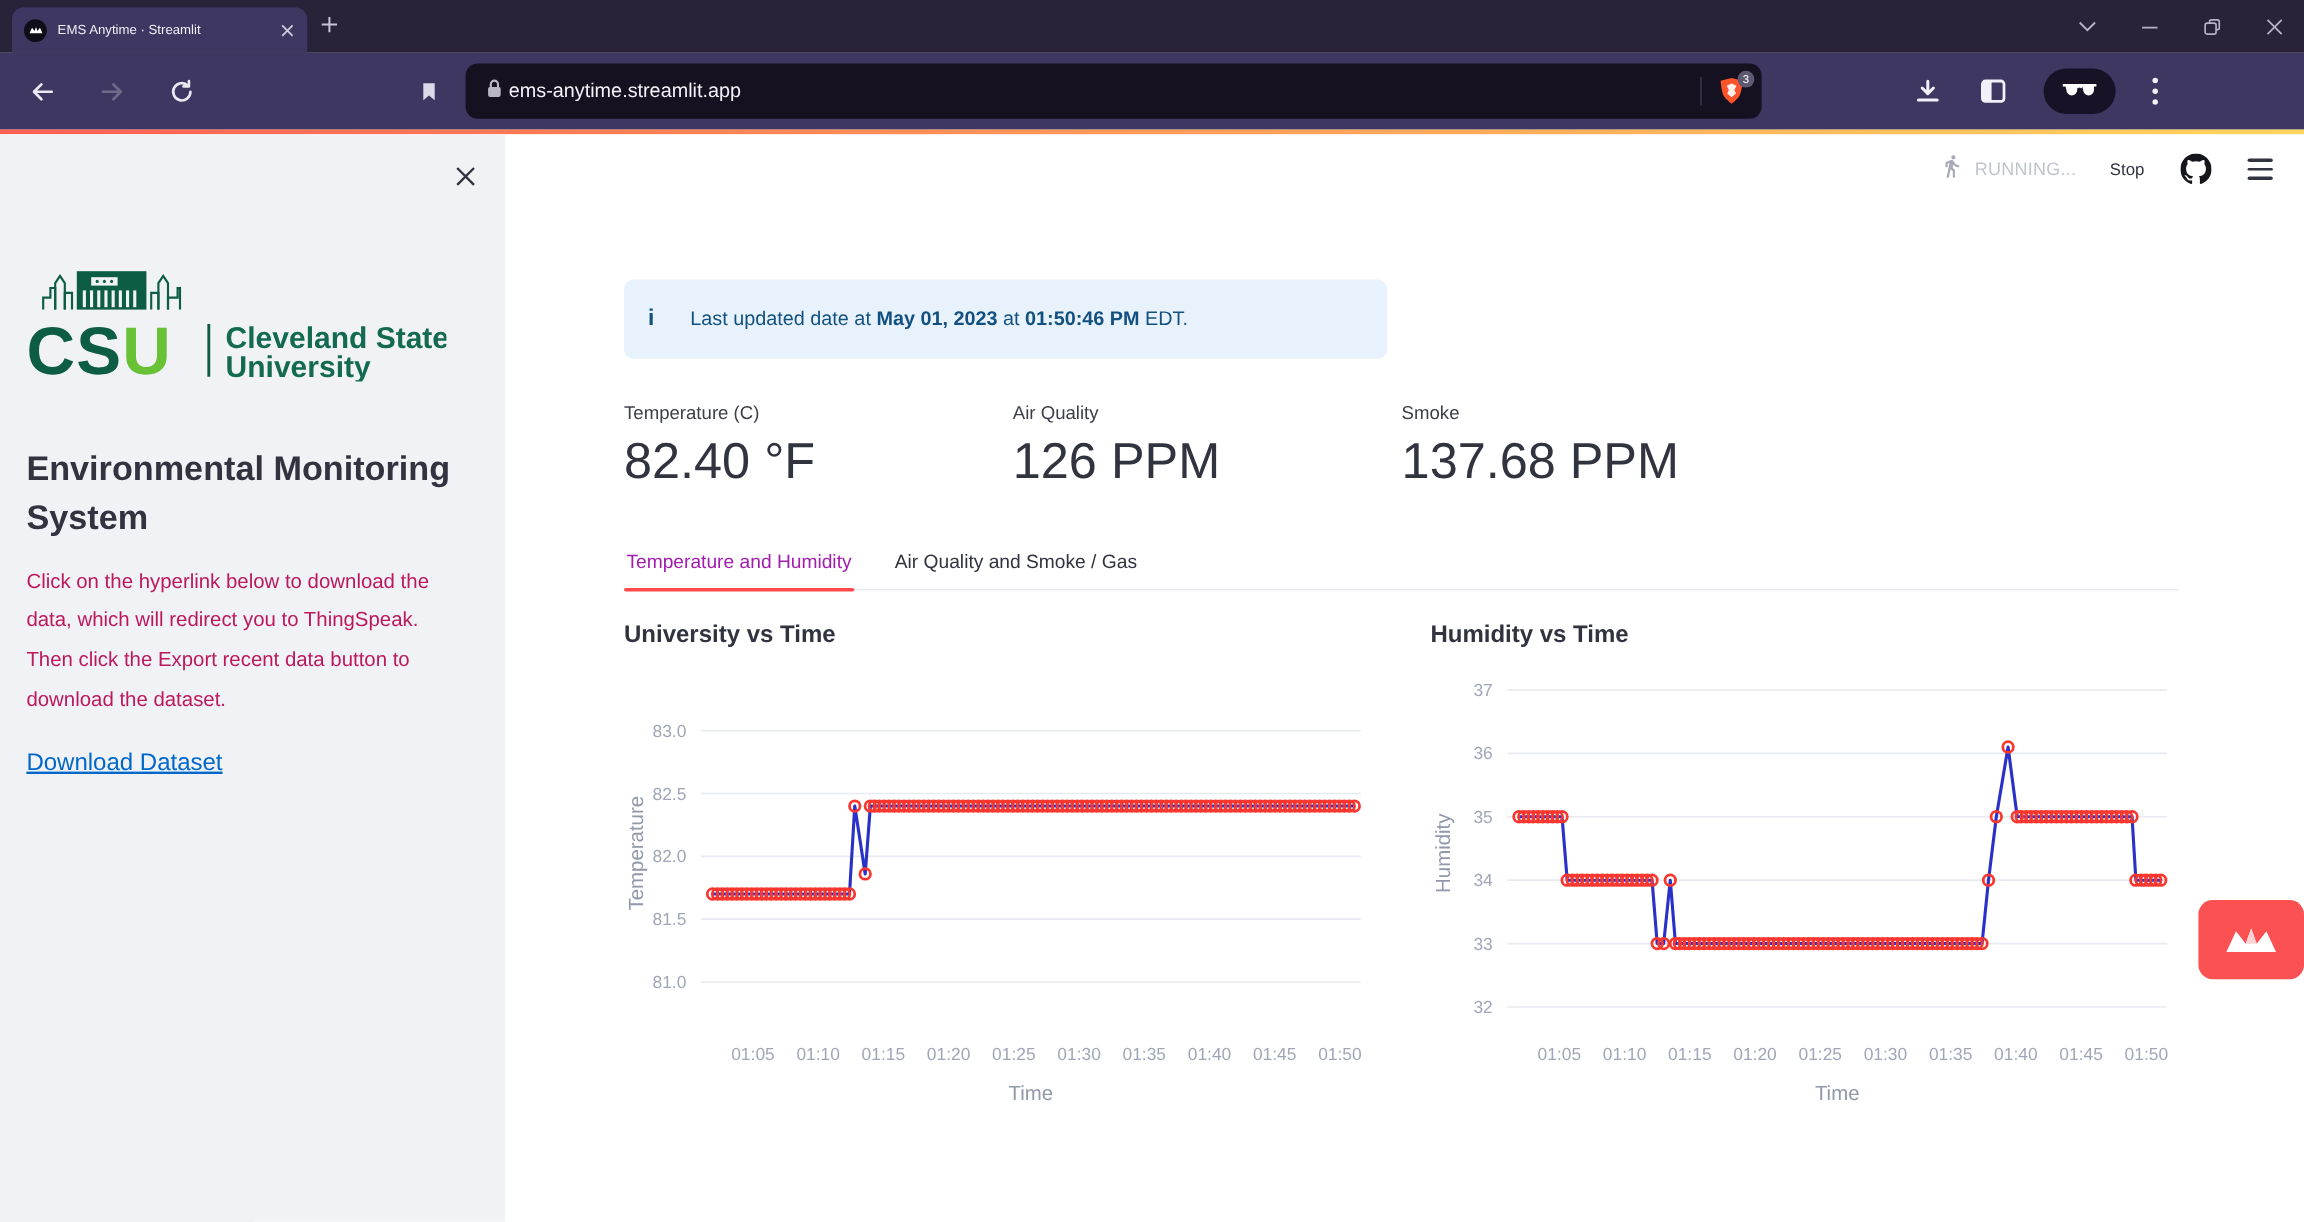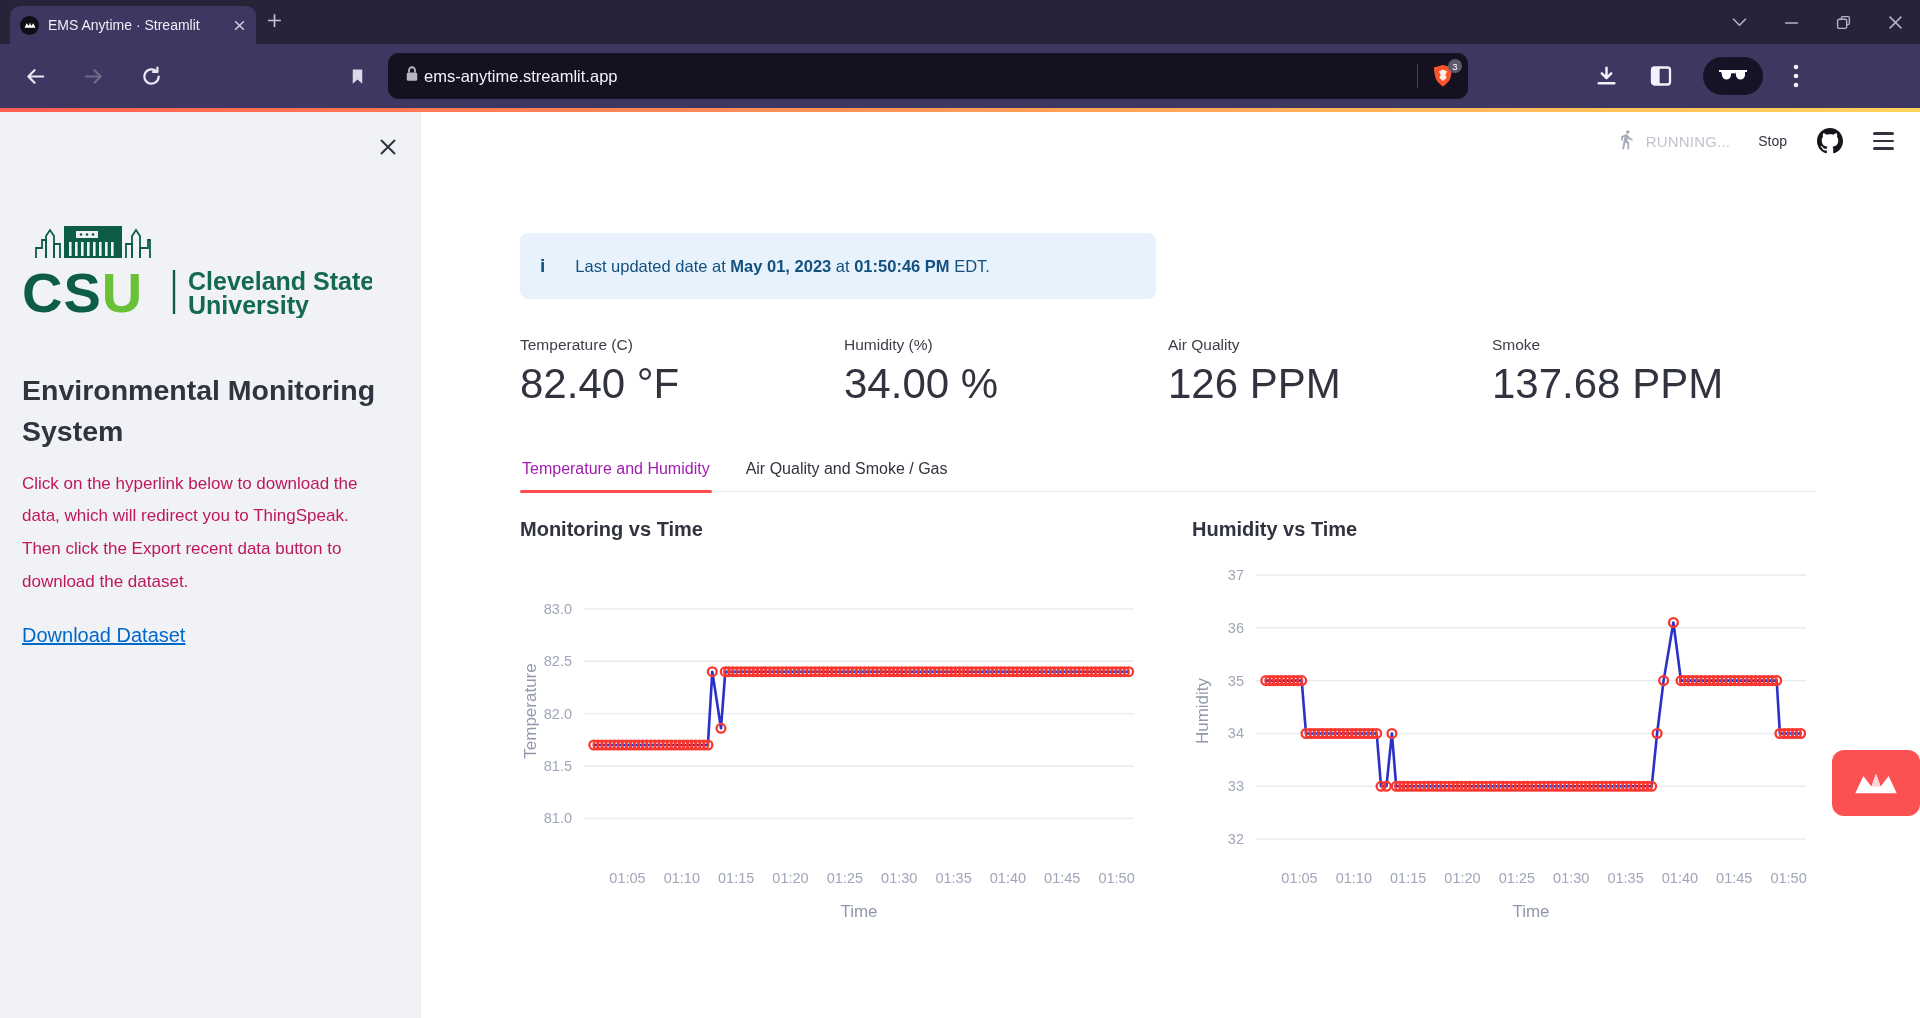--- a/index.html
+++ b/index.html
@@ -3,21 +3,21 @@
 <meta charset="utf-8">
 <style>
   * { margin:0; padding:0; box-sizing:border-box; }
   html,body { width:1920px; height:1018px; overflow:hidden; background:#fff;
               font-family:"Liberation Sans","DejaVu Sans",sans-serif; }
 
   
   .tabbar { position:absolute; top:0; left:0; width:1920px; height:44px; background:#282339; }
   .tab { position:absolute; left:10px; top:6px; width:246px; height:38px; background:#3d3761;
          border-radius:10px 10px 0 0; display:flex; align-items:center; padding:0 10px; gap:9px; }
-  .tab-title { color:#f0eef6; font-size:14px; white-space:nowrap; overflow:hidden; flex:1; }
+  .tab-title { color:#f0eef6; font-size:11px; white-space:nowrap; overflow:hidden; flex:1; }
   .favicon { width:19px; height:19px; border-radius:50%; background:#0f0d17; display:flex;
              align-items:center; justify-content:center; flex:none; }
   .icon-btn { display:flex; align-items:center; justify-content:center; cursor:pointer; }
   .newtab { position:absolute; left:266px; top:12px; }
   .wincontrols { position:absolute; right:10px; top:0; height:44px; display:flex; align-items:center; gap:22px; }
   .wincontrols .icon-btn { width:30px; height:30px; }
 
   .toolbar { position:absolute; top:44px; left:0; width:1920px; height:64px; background:#3d3761;
              display:flex; align-items:center; padding:0 18px; }
   .nav-ic { width:34px; height:34px; border-radius:6px; }
@@ -285,41 +285,37 @@
           <span>Last updated date at </span><b>May 01, 2023</b><span> at </span><b>01:50:46 PM</b><span> EDT.</span>
         </span>
       </div>
 
       <div class="metrics">
         <div class="metric">
           <div class="metric-label">Temperature (C)</div>
           <div class="metric-value">82.40 °F</div>
         </div>
         <div class="metric">
-          <div class="metric-label">Humidity (%)</div>
-          <div class="metric-value">34.00 %</div>
-        </div>
-        <div class="metric">
           <div class="metric-label">Air Quality</div>
           <div class="metric-value">126 PPM</div>
         </div>
         <div class="metric">
           <div class="metric-label">Smoke</div>
           <div class="metric-value">137.68 PPM</div>
         </div>
       </div>
 
       <div class="tabs">
         <div class="tabitem active">Temperature and Humidity</div>
         <div class="tabitem">Air Quality and Smoke / Gas</div>
       </div>
 
       <div class="chartrow">
         <div class="chart">
-          <div class="chart-title">Monitoring vs Time</div>
+          <div class="chart-title">University vs Time</div>
           <div><svg width="624" height="368" viewBox="0 0 624 368">
                 <line x1="64" y1="261.34545454545514" x2="614" y2="261.34545454545514" stroke="#e8eaf1" stroke-width="1.4"></line>
                 <text x="52" y="266.34545454545514" text-anchor="end" font-size="14.5" fill="#a0a6b8" font-family="Liberation Sans, sans-serif">81.0</text>
                 <line x1="64" y1="208.9818181818188" x2="614" y2="208.9818181818188" stroke="#e8eaf1" stroke-width="1.4"></line>
                 <text x="52" y="213.9818181818188" text-anchor="end" font-size="14.5" fill="#a0a6b8" font-family="Liberation Sans, sans-serif">81.5</text>
                 <line x1="64" y1="156.61818181818242" x2="614" y2="156.61818181818242" stroke="#e8eaf1" stroke-width="1.4"></line>
                 <text x="52" y="161.61818181818242" text-anchor="end" font-size="14.5" fill="#a0a6b8" font-family="Liberation Sans, sans-serif">82.0</text>
                 <line x1="64" y1="104.25454545454605" x2="614" y2="104.25454545454605" stroke="#e8eaf1" stroke-width="1.4"></line>
                 <text x="52" y="109.25454545454605" text-anchor="end" font-size="14.5" fill="#a0a6b8" font-family="Liberation Sans, sans-serif">82.5</text>
                 <line x1="64" y1="51.89090909090969" x2="614" y2="51.89090909090969" stroke="#e8eaf1" stroke-width="1.4"></line>

